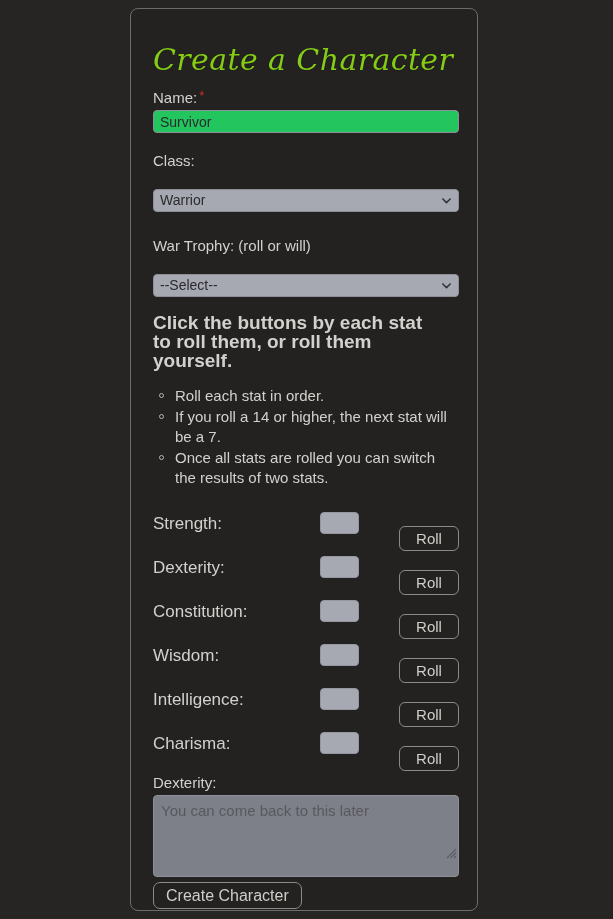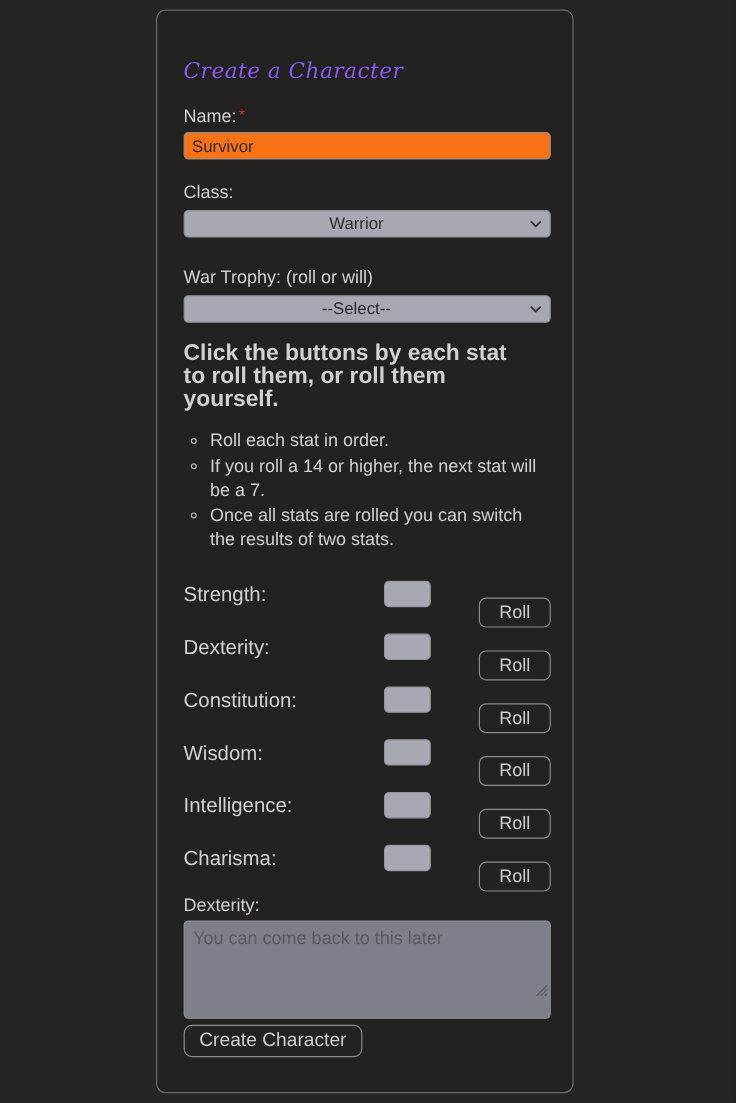--- a/index.html
+++ b/index.html
@@ -35,23 +35,23 @@
     position: absolute;
     left: 22px;
     top: 0;
     width: 306px;
   }
 
   
   .form-title {
     font-family: "DejaVu Serif", "Liberation Serif", serif;
     font-style: italic;
-    font-size: 18px;
+    font-size: 30px;
     line-height: 30px;
-    color: #8b5cf6;
+    color: #84cc16;
     margin: 0;
     padding-top: 36px;
     letter-spacing: 0.4px;
     font-weight: 400;
     text-shadow: 0 0 1px rgba(0,0,0,0.6);
   }
 
   
   .field-label {
     display: block;
@@ -68,37 +68,36 @@
     margin-left: 2px;
   }
 
   
   .text-input {
     display: block;
     box-sizing: border-box;
     width: 306px;
     height: 23px;
     margin-top: 3px;
-    background: #f97316;
+    background: #22c55e;
     border: 1px solid #8e9098;
     border-radius: 4px;
     color: #2b2b2e;
     font-family: "Liberation Sans", sans-serif;
     font-size: 14px;
     padding: 0 6px;
     outline: none;
   }
 
   
   .select-wrap {
     position: relative;
     width: 306px;
     height: 29px;
-    margin-top: 5px;
-    text-align: center;
+    margin-top: 19px;
   }
   .select-box {
     box-sizing: border-box;
     width: 306px;
     height: 23px;
     background: #a7a9b2;
     border: 1px solid #8e9098;
     border-radius: 4px;
     color: #2b2b2e;
     font-family: "Liberation Sans", sans-serif;

